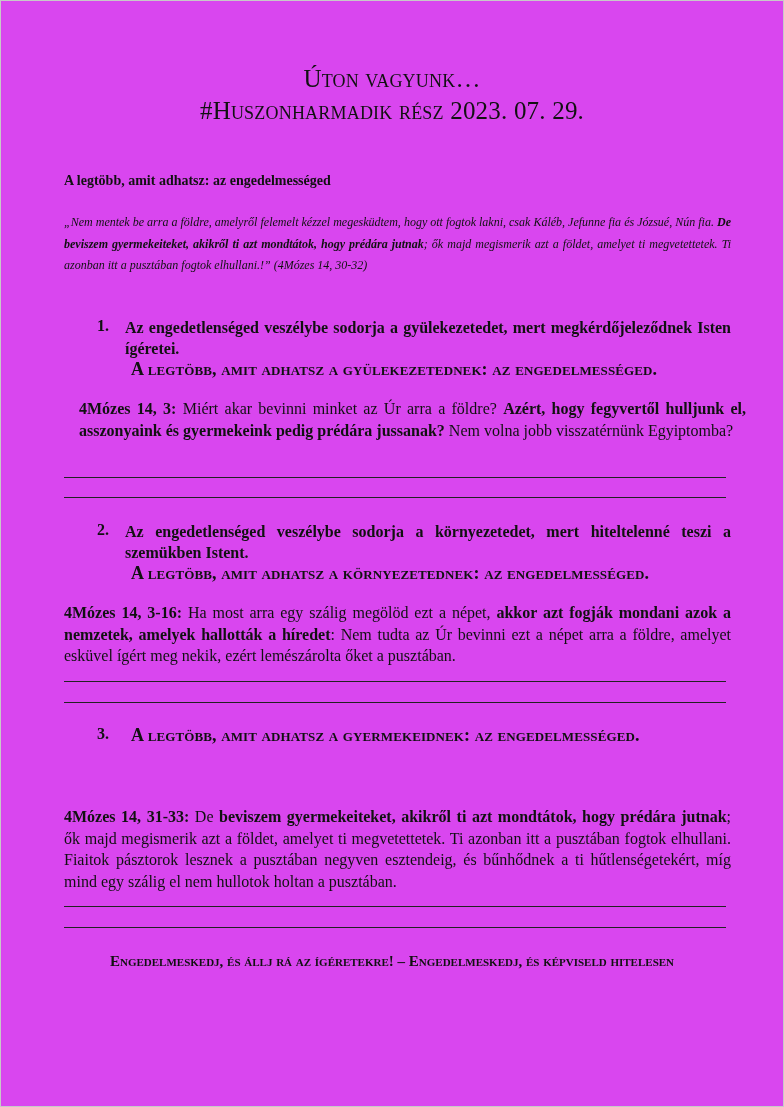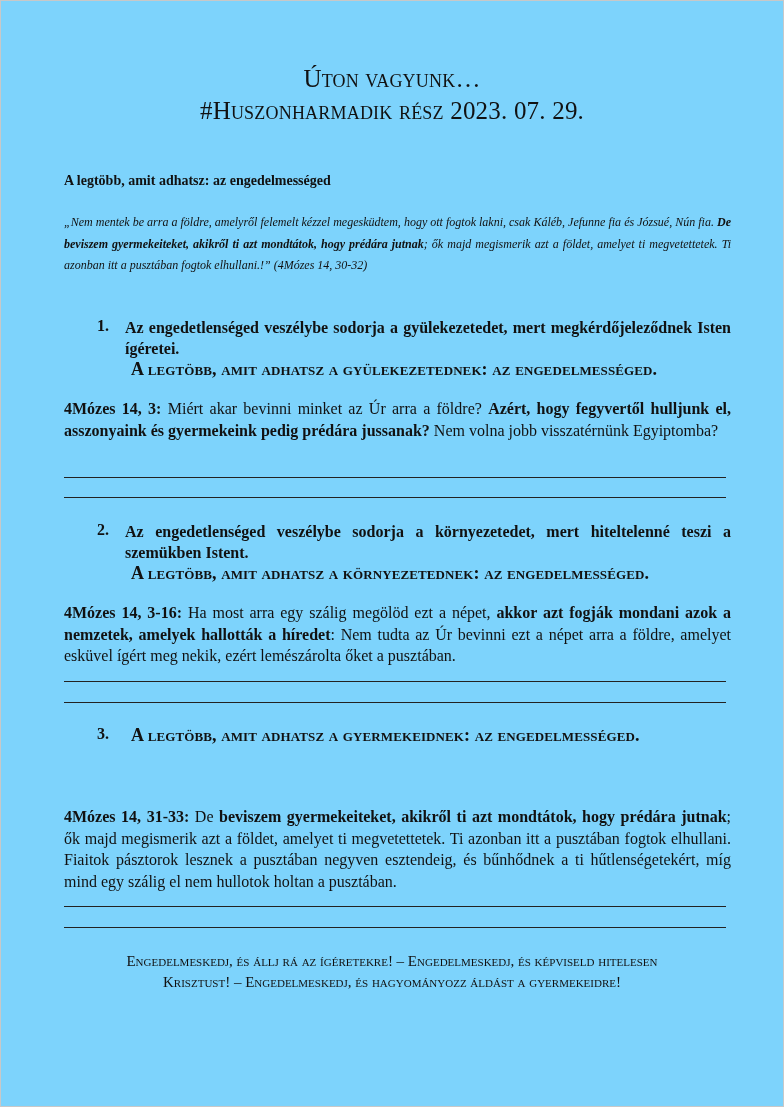--- a/index.html
+++ b/index.html
@@ -1,19 +1,19 @@
 <!DOCTYPE html>
 <html><head>
 <meta charset="utf-8">
 <style>
   html, body { margin: 0; padding: 0; background: #ffffff; }
   body { width: 784px; height: 1107px; overflow: hidden; }
   .page {
     position: relative; width: 782px; height: 1105px;
-    border: 1px solid #c8c8c8; background: #7dd3fc;
+    border: 1px solid #c8c8c8; background: #d946ef;
     font-family: "Liberation Serif", "DejaVu Serif", serif;
     color: #111;
   }
   .title {
     position: absolute; left: 0; right: 0; top: 62px;
     text-align: center; font-size: 25px; line-height: 32px;
     font-variant: small-caps; letter-spacing: 0.2px;
   }
   .abs { position: absolute; left: 63px; width: 667px; }
   .subhead { top: 172px; font-weight: bold; font-size: 14px; }
@@ -30,21 +30,21 @@
   }
   .num-item .sc {
     margin-left: 34px; font-weight: bold; font-variant: small-caps;
     font-size: 18px; line-height: 20px; letter-spacing: 0.1px;
   }
   .verse { font-size: 16px; line-height: 21.6px; text-align: justify; }
   .verse b { font-weight: bold; }
   .line { position: absolute; left: 63px; width: 662px; height: 0; border-top: 1px solid #222; }
   .footer {
     position: absolute; left: 60px; right: 60px; top: 950px;
-    text-align: center; font-weight: normal; font-variant: small-caps;
+    text-align: center; font-weight: bold; font-variant: small-caps;
     font-size: 15px; line-height: 21px;
   }
 </style>
 </head>
 <body>
 
 <div class="page">
 
   <div class="title">
     <div>Úton vagyunk…</div>
@@ -53,21 +53,21 @@
 
   <div class="abs subhead">A legtöbb, amit adhatsz: az engedelmességed</div>
 
   <div class="abs quote"><span>„Nem mentek be arra a földre, amelyről felemelt kézzel megesküdtem, hogy ott fogtok lakni, csak Káléb, Jefunne fia és Józsué, Nún fia. </span><b>De beviszem gyermekeiteket, akikről ti azt mondtátok, hogy prédára jutnak</b><span>; ők majd megismerik azt a földet, amelyet ti megvetettetek. Ti azonban itt a pusztában fogtok elhullani.!”</span><span> (4Mózes 14, 30-32)</span></div>
 
   <div class="num-item" style="top:316px;">
     <span class="num">1.</span>
     <div class="txt">Az engedetlenséged veszélybe sodorja a gyülekezetedet, mert megkérdőjeleződnek Isten ígéretei.</div>
     <div class="sc">A legtöbb, amit adhatsz a gyülekezetednek: az engedelmességed.</div>
   </div>
-  <div class="abs verse" style="top:397px;"><b>4Mózes 14, 3:</b><span> Miért akar bevinni minket az Úr arra a földre? </span><b>Azért, hogy fegyvertől hulljunk el, asszonyaink és gyermekeink pedig prédára jussanak?</b><span> Nem volna jobb visszatérnünk Egyiptomba?</span></div>
+  <div class="abs verse" style="top:397px;margin-left:15px;"><b>4Mózes 14, 3:</b><span> Miért akar bevinni minket az Úr arra a földre? </span><b>Azért, hogy fegyvertől hulljunk el, asszonyaink és gyermekeink pedig prédára jussanak?</b><span> Nem volna jobb visszatérnünk Egyiptomba?</span></div>
   <div class="line" style="top:476px;"></div>
   <div class="line" style="top:496px;"></div>
 
   <div class="num-item" style="top:520px;">
     <span class="num">2.</span>
     <div class="txt">Az engedetlenséged veszélybe sodorja a környezetedet, mert hiteltelenné teszi a szemükben Istent.</div>
     <div class="sc">A legtöbb, amit adhatsz a környezetednek: az engedelmességed.</div>
   </div>
   <div class="abs verse" style="top:601px;"><b>4Mózes 14, 3-16:</b><span> Ha most arra egy szálig megölöd ezt a népet, </span><b>akkor azt fogják mondani azok a nemzetek, amelyek hallották a híredet</b><span>: Nem tudta az Úr bevinni ezt a népet arra a földre, amelyet esküvel ígért meg nekik, ezért lemészárolta őket a pusztában.</span></div>
   <div class="line" style="top:680px;"></div>
@@ -76,15 +76,14 @@
   <div class="num-item" style="top:724px;">
     <span class="num">3.</span>
     <div class="sc">A legtöbb, amit adhatsz a gyermekeidnek: az engedelmességed.</div>
   </div>
   <div class="abs verse" style="top:805px;"><b>4Mózes 14, 31-33:</b><span> De </span><b>beviszem gyermekeiteket, akikről ti azt mondtátok, hogy prédára jutnak</b><span>; ők majd megismerik azt a földet, amelyet ti megvetettetek. Ti azonban itt a pusztában fogtok elhullani. Fiaitok pásztorok lesznek a pusztában negyven esztendeig, és bűnhődnek a ti hűtlenségetekért, míg mind egy szálig el nem hullotok holtan a pusztában.</span></div>
   <div class="line" style="top:905px;"></div>
   <div class="line" style="top:926px;"></div>
 
   <div class="footer">
     <div>Engedelmeskedj, és állj rá az ígéretekre! – Engedelmeskedj, és képviseld hitelesen</div>
-    <div>Krisztust! – Engedelmeskedj, és hagyományozz áldást a gyermekeidre!</div>
   </div>
 </div>
 
 </body></html>

